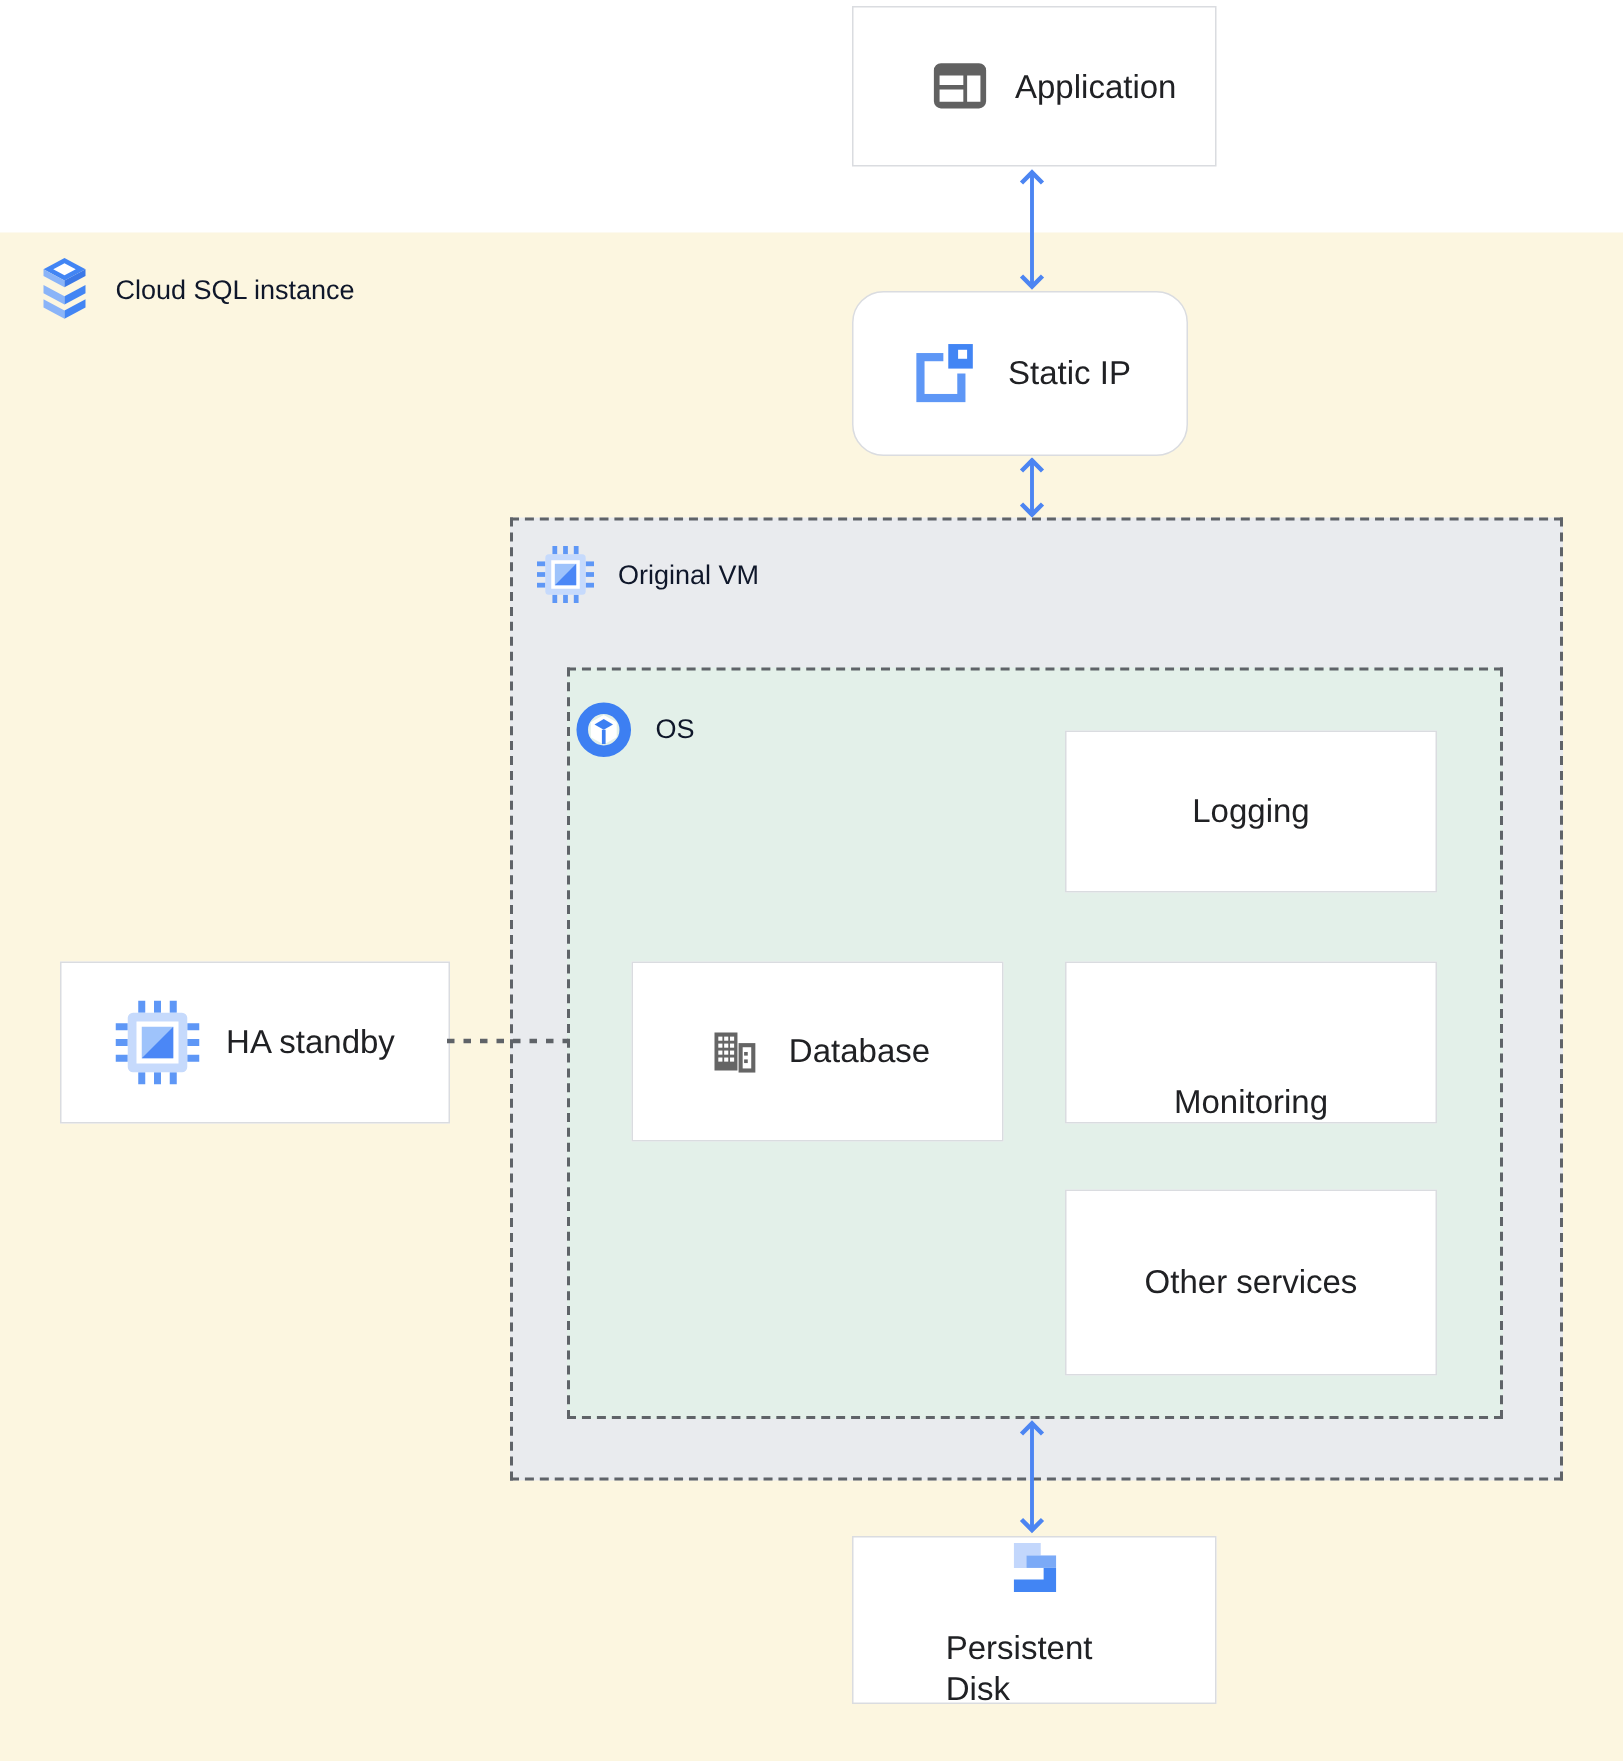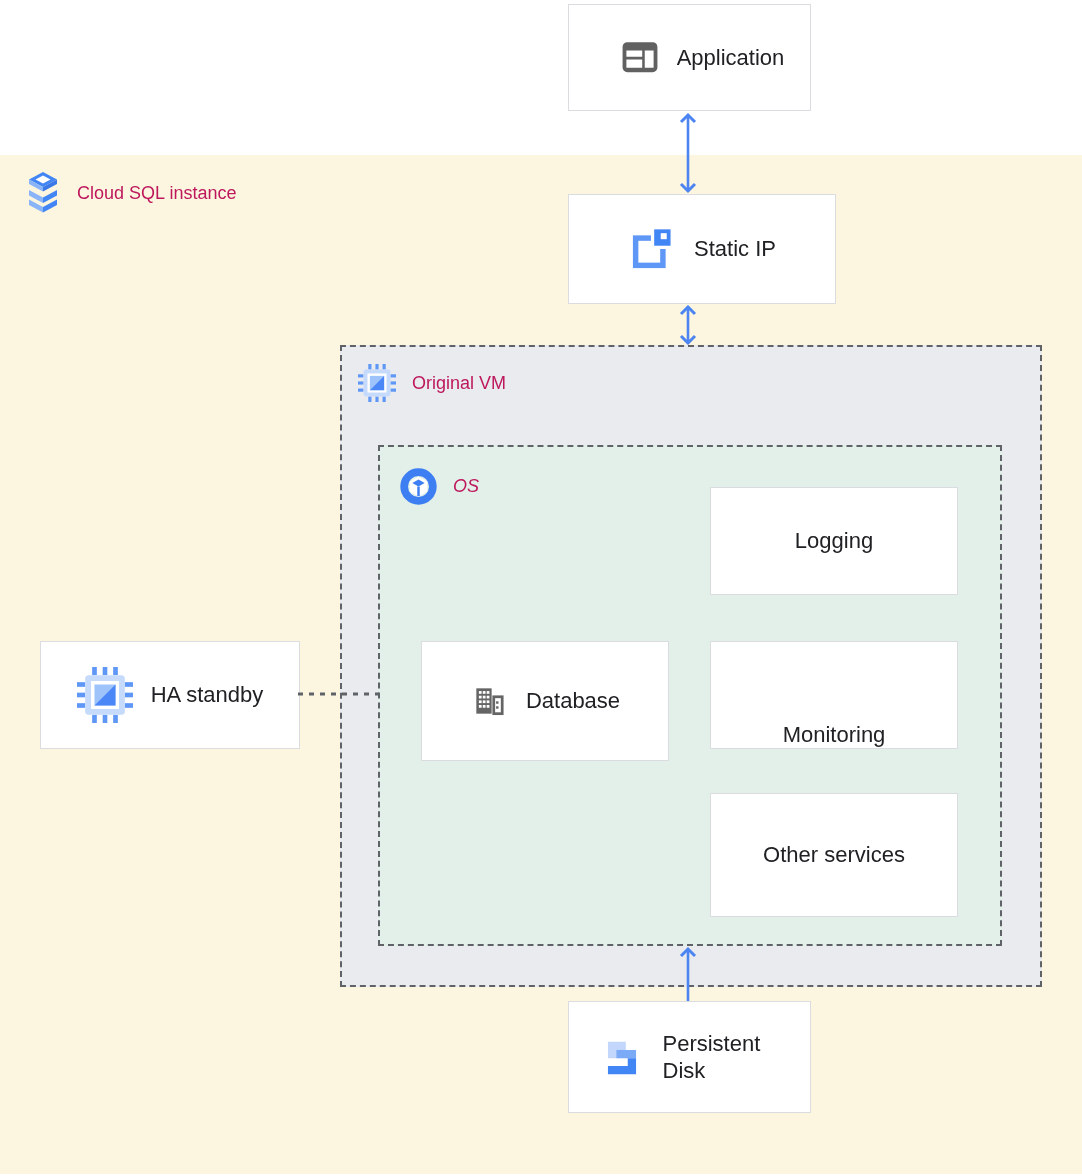--- a/index.html
+++ b/index.html
@@ -7,38 +7,38 @@
   .canvas { position:relative; width:1082px; height:1176px; background:#ffffff; overflow:hidden; }
 
   .region-yellow { position:absolute; left:0; top:155px; width:1082px; height:1019px; background:#fcf6e0; }
 
   .group-vm { position:absolute; left:340px; top:345px; width:702px; height:642px;
               background:#e9ebee; border:2px dashed #5f6368; }
   .group-os { position:absolute; left:378px; top:445px; width:624px; height:501px;
               background:#e3f0e9; border:2px dashed #5f6368; }
 
   .area-label { position:absolute; display:flex; align-items:center; gap:16px;
-                font-size:18px; color:#be185d; }
+                font-size:18px; color:#0f172a; }
   .area-label svg { flex:0 0 auto; display:block; }
 
   .node { position:absolute; background:#ffffff; border:1.5px solid #dadce0;
           display:flex; align-items:center; justify-content:center; gap:18px;
           font-size:22px; color:#202124; }
   .node svg { flex:0 0 auto; display:block; }
   .node .lbl { white-space:nowrap; }
   .node .lbl.wrap { white-space:normal; width:118px; line-height:1.25; }
 
   .n-application   { left:568px; top:4px;    width:243px; height:107px;padding-left:26px; }
-  .n-static-ip     { left:568px; top:194px;  width:268px; height:110px; }
+  .n-static-ip     { left:568px; top:194px;  width:224px; height:110px;border-radius:21px; }
   .n-logging       { left:710px; top:487px;  width:248px; height:108px; }
   .n-database      { left:421px; top:641px;  width:248px; height:120px; }
   .n-monitoring    { left:710px; top:641px;  width:248px; height:108px;align-items:flex-end; }
   .n-other         { left:710px; top:793px;  width:248px; height:124px; }
   .n-ha            { left:40px;  top:641px;  width:260px; height:108px; }
-  .n-pdisk         { left:568px; top:1001px; width:243px; height:112px; }
+  .n-pdisk         { left:568px; top:1024px; width:243px; height:112px;flex-direction:column; }
 
   .arrow { position:absolute; left:677px; }
   .a1 { top:112px; }
   .a2 { top:305px; }
   .a3 { top:946px; }
 
   .connector-ha { position:absolute; left:298px; top:690px; }
 </style>
 </head>
 <body>
@@ -80,21 +80,21 @@
       </g>
       <rect x="7" y="7" width="34" height="34" rx="3" fill="#c6dafc"></rect>
       <rect x="12" y="12" width="24" height="24" fill="#ffffff"></rect>
       <rect x="15" y="15" width="18" height="18" fill="#9ec3fb"></rect>
       <polygon points="33,15 33,33 15,33" fill="#4b87f6"></polygon>
     </svg>
     <span>Original VM</span>
   </div>
 
   <div class="group-os"></div>
-  <div class="area-label" style="left:400px; top:468px;font-style:italic;">
+  <div class="area-label" style="left:384px; top:468px;">
     <svg width="37" height="37" viewBox="0 0 24 24">
       <circle cx="12" cy="12" r="9.3" fill="none" stroke="#3d7ff2" stroke-width="5"></circle>
       <polygon points="12,5.6 17.6,8.8 17.6,15.2 12,18.4 6.4,15.2 6.4,8.8" fill="#ffffff"></polygon>
       <polygon points="12,7.4 16,9.7 12,12 8,9.7" fill="#3d7ff2"></polygon>
       <rect x="11.2" y="12" width="1.6" height="6.2" fill="#3d7ff2"></rect>
     </svg>
     <span>OS</span>
   </div>
 
   <div class="node n-application">

